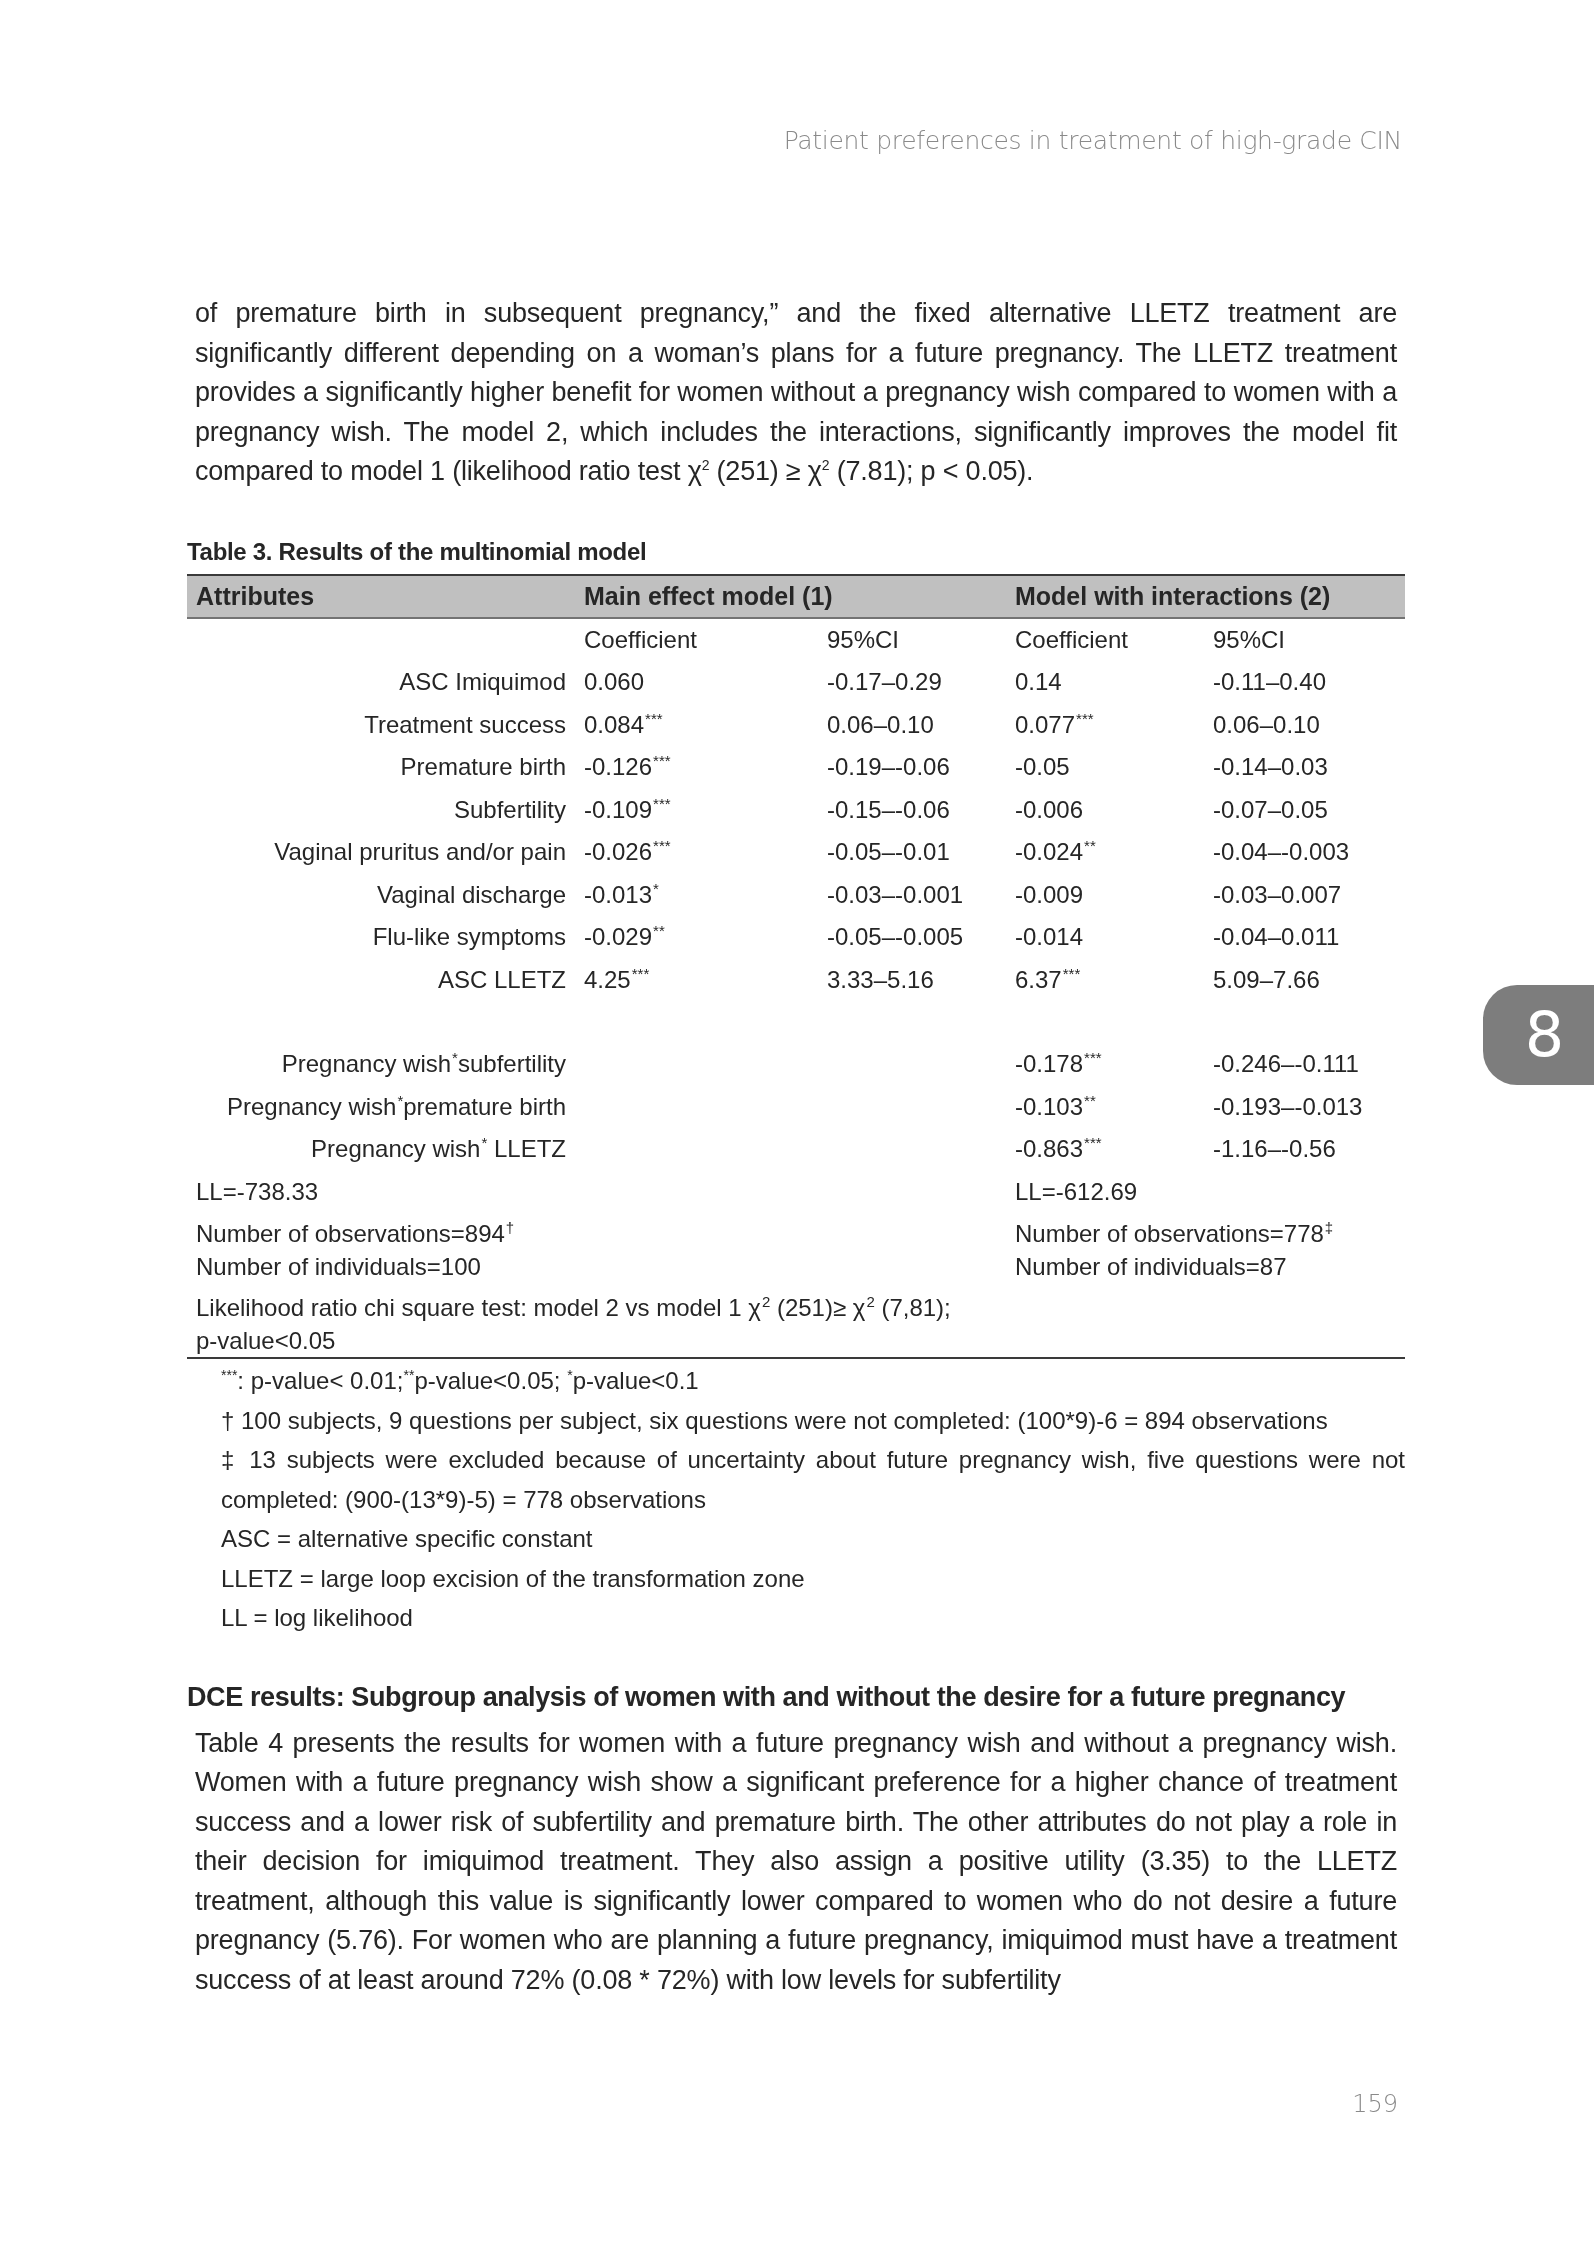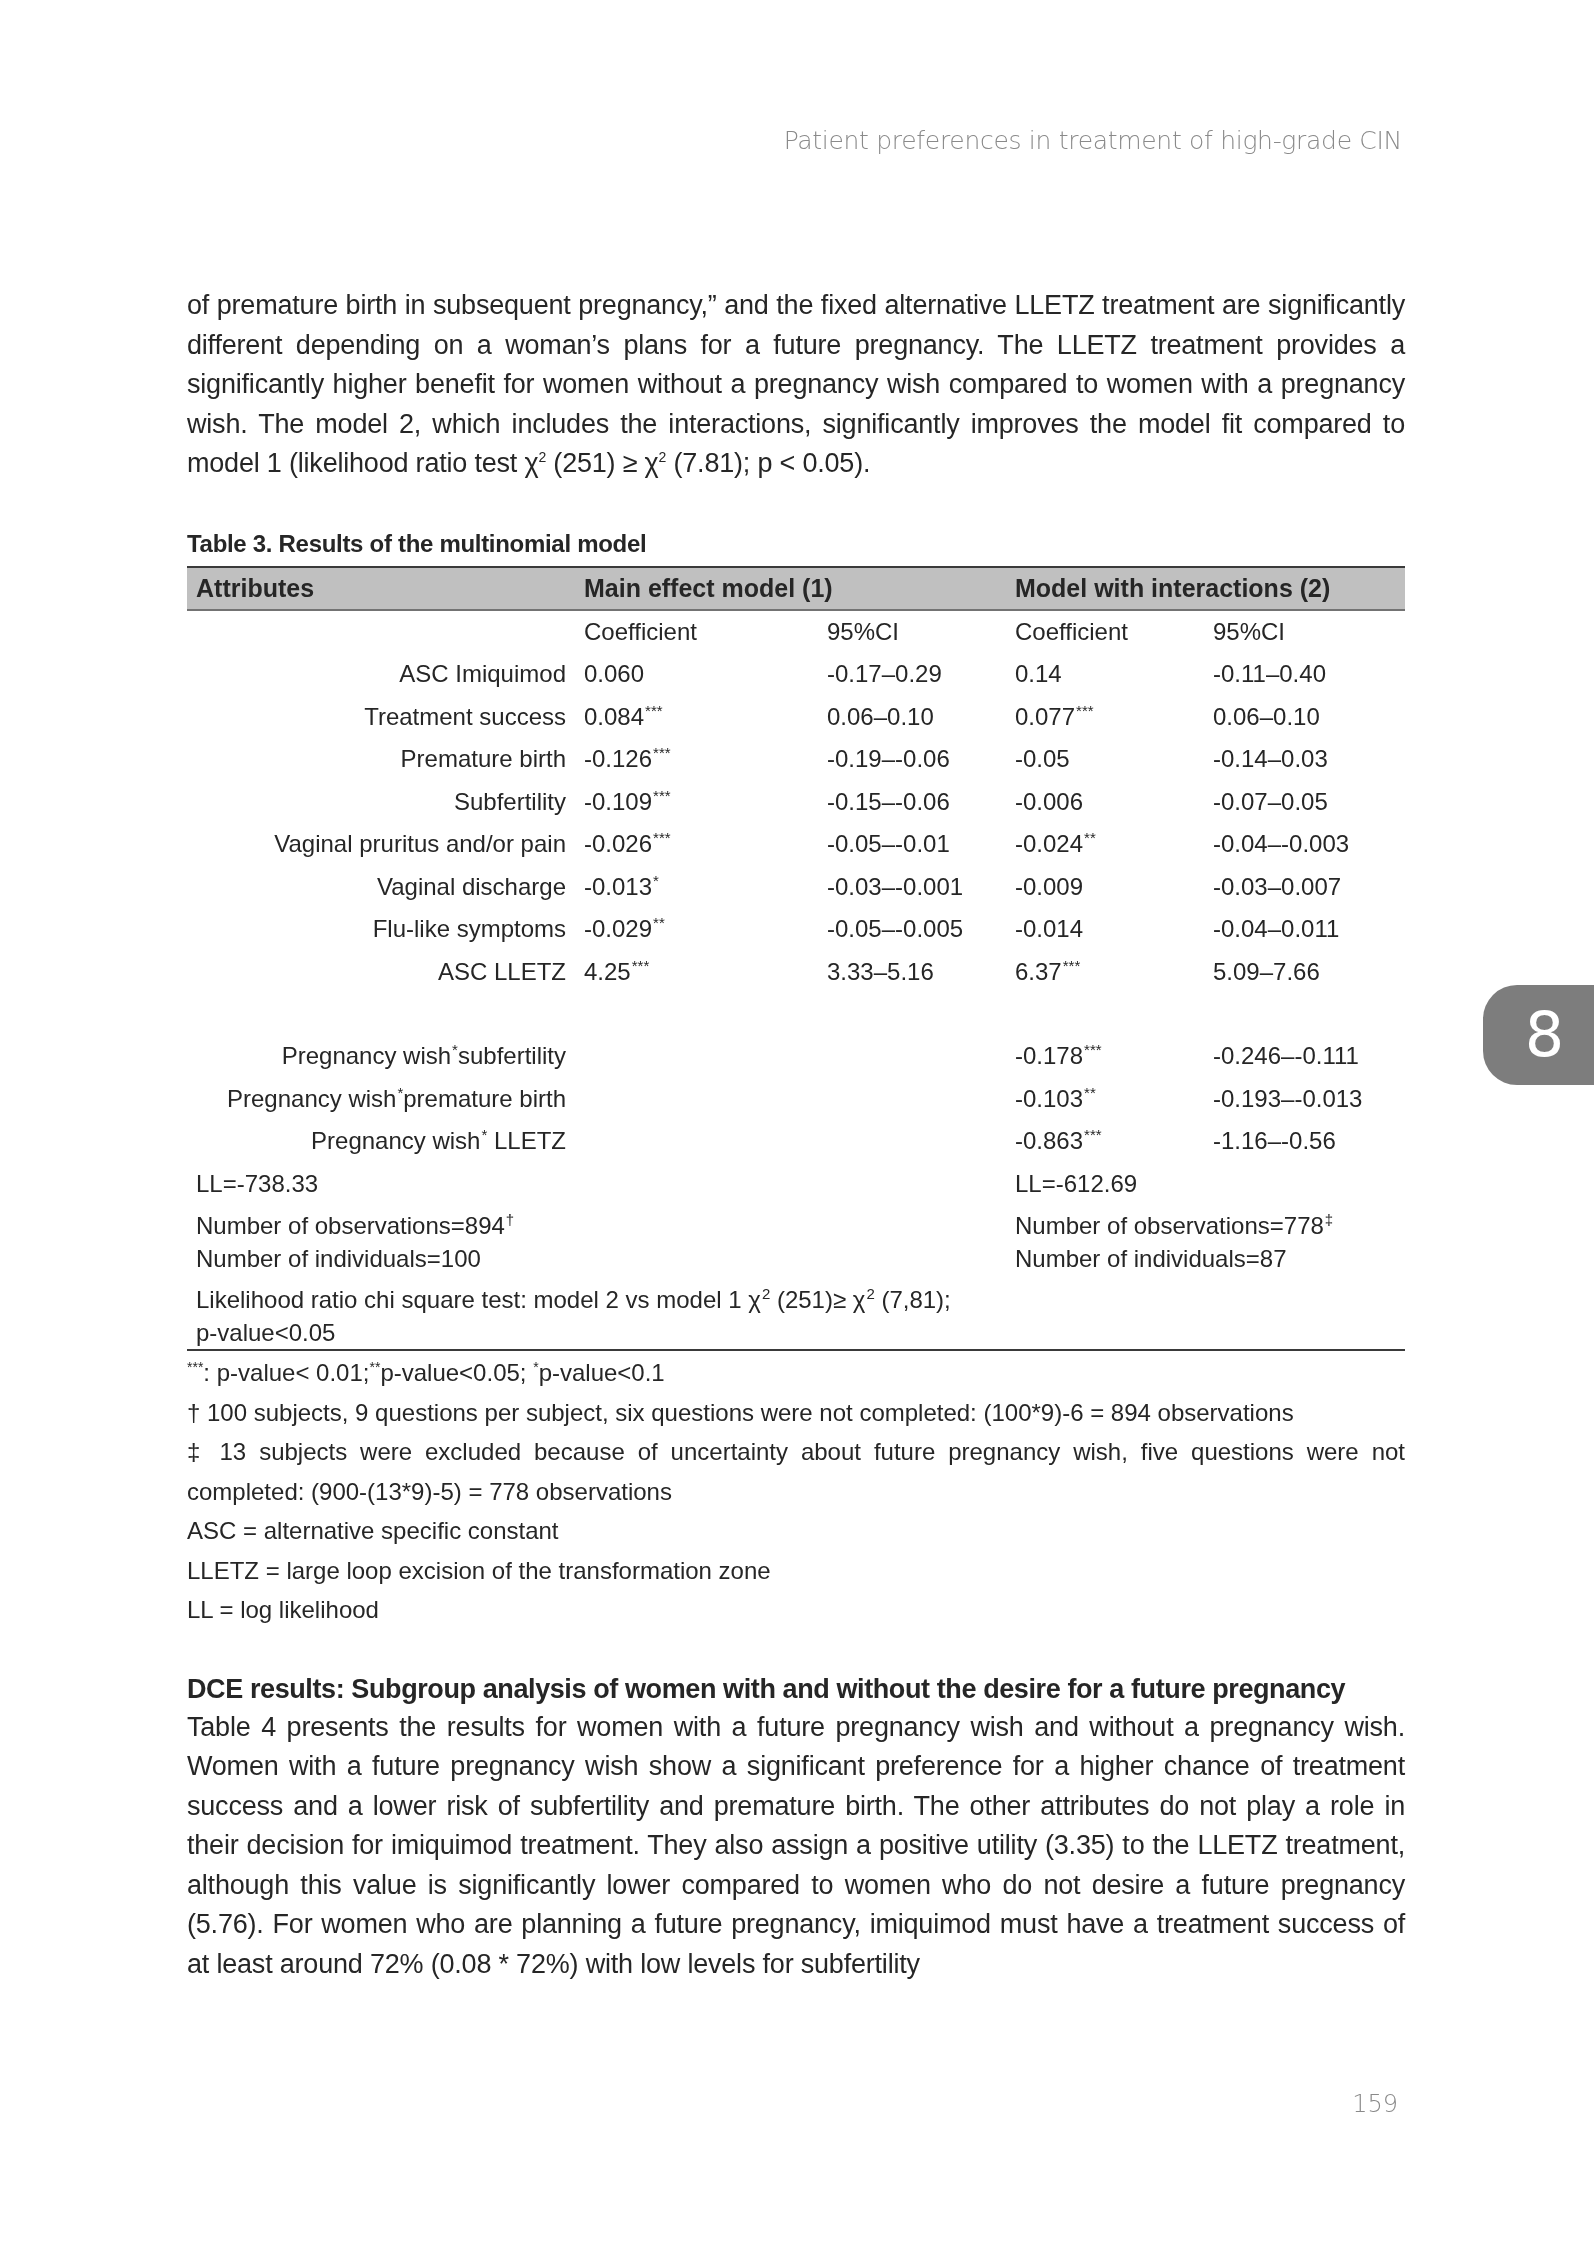--- a/index.html
+++ b/index.html
@@ -8,21 +8,21 @@
     font-family: "Liberation Sans", sans-serif; color: #262626;
   }
   .running-head {
     position: absolute; top: 126px; right: 192px;
     font-family: "DejaVu Sans", sans-serif; font-weight: 200;
     font-size: 25px; color: #8a8a8a; letter-spacing: -0.3px;
   }
   .content { position: absolute; left: 187px; width: 1218px; top: 286px; }
   .para {
     font-size: 27px; line-height: 39.5px; text-align: justify;
-    margin: 0; letter-spacing: -0.2px; color: #262626;
+    margin: 8px; letter-spacing: -0.2px; color: #262626;
   }
   .sup { font-size: 14px; vertical-align: super; line-height: 0; }
   .table-caption {
     font-weight: bold; font-size: 24px; margin: 46px 0 8px 0; color: #262626; letter-spacing: -0.3px;
   }
   table.results {
     width: 100%; border-collapse: collapse; font-size: 24px; color: #262626;
   }
   table.results thead th {
     background: #c0c0c0; text-align: left; font-weight: bold;
@@ -31,21 +31,21 @@
   }
   table.results td { padding: 0 9px; height: 42.5px; vertical-align: middle; white-space: nowrap; }
   table.results td.c-attr { width: 370px; text-align: right; }
   table.results td.c-m1c { width: 225px; }
   table.results td.c-m1ci { width: 170px; }
   table.results td.c-m2c { width: 180px; }
   table.results .sig { font-size: 15px; vertical-align: super; line-height: 0; margin-left: 1px; }
   table.results tr.spacer td { height: 42px; }
   table.results tr.stack td { height: auto; line-height: 33px; padding-top: 4px; padding-bottom: 4px; }
   table.results tr.last td { border-bottom: 2px solid #3a3a3a; line-height: 33px; height: auto; padding-bottom: 0; padding-top: 4px; white-space: normal; }
-  .notes { font-size: 24px; line-height: 39.5px; margin-top: 2px; color: #262626; }
+  .notes { font-size: 24px; line-height: 39.5px; margin-top: 2px; color: #262626; margin-left: 34px; }
   .notes div { margin: 0; }
   .section-heading {
     font-weight: bold; font-size: 27px; margin-top: 40px; line-height: 38px;
     letter-spacing: -0.4px; color: #262626;
   }
   .chapter-tab {
     position: absolute; left: 1483px; top: 985px; width: 111px; height: 100px;
     background: #7d7d7d; border-radius: 34px 0 0 34px;
     color: #ffffff; font-size: 62px; line-height: 100px; text-align: center;
     font-family: "DejaVu Sans", sans-serif; padding-left: 12px; box-sizing: border-box;

